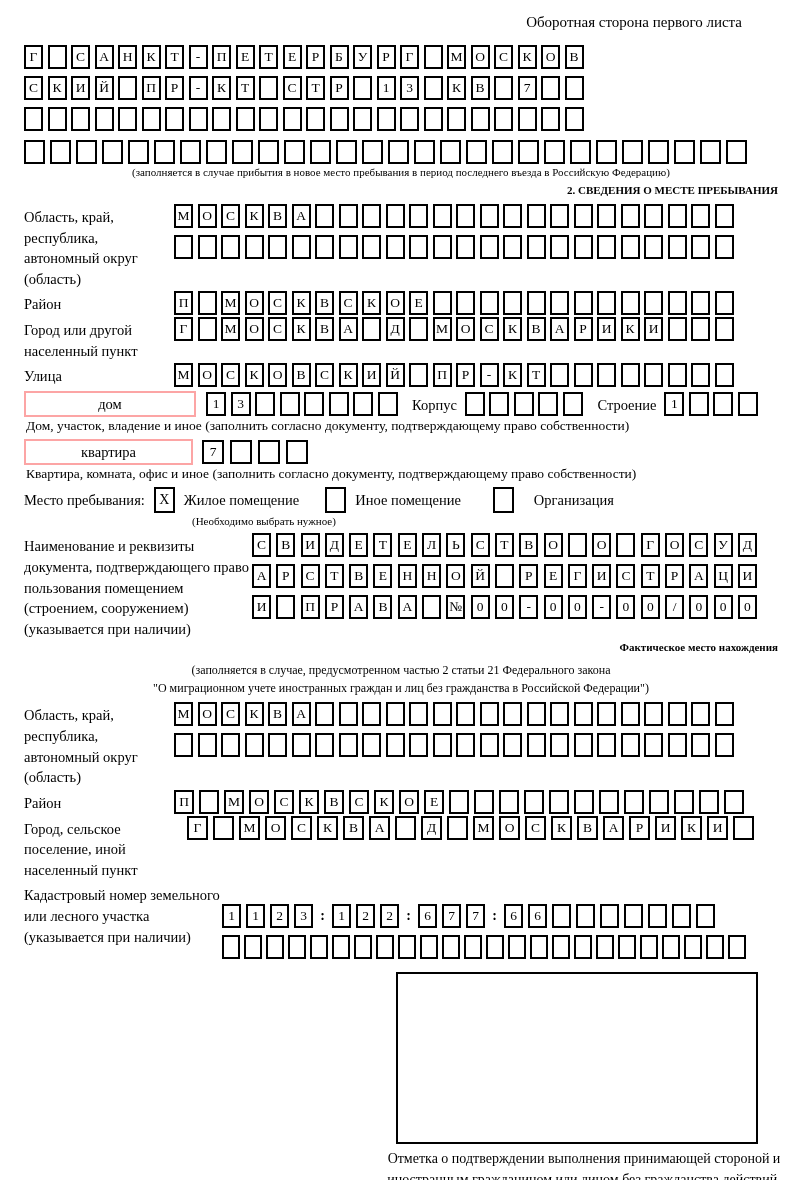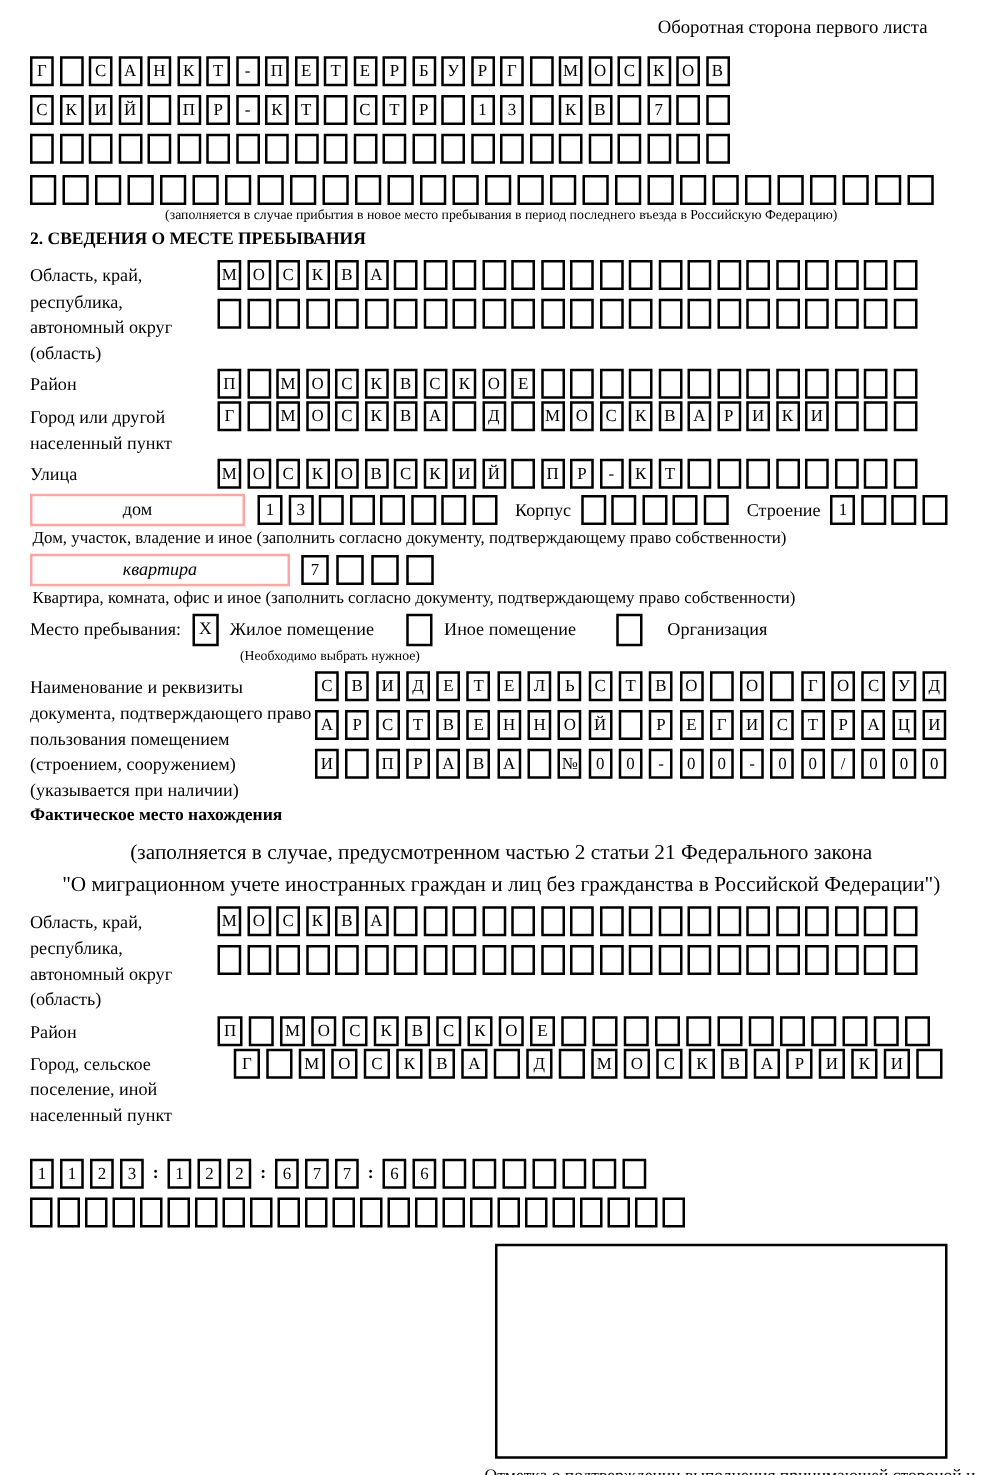--- a/index.html
+++ b/index.html
@@ -29,34 +29,34 @@
   .w21 .cell { width: 19px; margin-right: 5.3px; }
   .w23 .cell { width: 20px; margin-right: 5px; }
   .w22 .cell { width: 21px; margin-right: 5px; }
   .kad1 .cell { width: 19px; margin-right: 5px; }
   .kad2 .cell { width: 18px; margin-right: 4px; }
   .big .cell { width: 22px; margin-right: 6px; }
   .domc .cell { width: 20px; margin-right: 4.5px; }
 
   .note { font-size: 11px; text-align: center; margin: 2px 0 6px 0; }
   .note-left { font-size: 13.5px; text-align: left; margin: 1px 0 5px 2px; }
-  .sec-title { font-size: 14px; font-weight: bold; text-align: left; margin: 2px 0 8px 0; }
+  .sec-title { font-size: 11px; font-weight: bold; text-align: right; margin: 2px 0 8px 0; }
 
   .labelbox { border: 2px solid #fca5a5; height: 26px; display: inline-flex;
     justify-content: center; align-items: center; font-size: 14.5px; flex: none; }
   .dom-box { width: 172px; margin-right: 10px; }
-  .kv-box { width: 208px; margin-right: 9px; font-style: italic; }
+  .kv-box { width: 169px; margin-right: 9px; }
   .inline-lbl { font-size: 14.5px; padding: 3px 8px 0 10px; flex: none; }
 
   .mesto-row { display: flex; align-items: center; margin: 3px 0 1px 0; font-size: 14.5px; }
   .chk { width: 21px; height: 26px; border: 2px solid #000; display: inline-flex;
     justify-content: center; align-items: center; font-size: 14px; margin: 0 9px 0 12px; flex: none; }
   .chk.first { margin-left: 9px; }
 
-  .fact-note { font-size: 17px; text-align: center; line-height: 1.5; }
+  .fact-note { font-size: 12px; text-align: center; line-height: 1.5; }
   .stamp-box { width: 362px; height: 172px; border: 2px solid #000; margin-left: 372px; margin-top: 6px; }
   .stamp-note { width: 424px; margin-left: 348px; text-align: center;
     font-size: 14px; line-height: 1.5; margin-top: 4px; }
   .mt2 { margin-top: 2px; } .mt4 { margin-top: 4px; }
 </style>
 </head>
 <body>
 
 <div class="hdr-right">Оборотная сторона первого листа</div>
 
@@ -564,20 +564,21 @@
       <span class="cell">А</span>
       <span class="cell">Р</span>
       <span class="cell">И</span>
       <span class="cell">К</span>
       <span class="cell">И</span>
       <span class="cell"></span>
     </div>
 </div>
 
 <div class="frow mt2">
+  <div class="lbl lbl-w195">Кадастровый номер земельного или лесного участка (указывается при наличии)</div>
   <div class="rows-stack" style="padding-top:22px">
     <div class="cells kad1">
         <span class="cell">1</span>
         <span class="cell">1</span>
         <span class="cell">2</span>
         <span class="cell">3</span>
         <span class="colon">:</span>
         <span class="cell">1</span>
         <span class="cell">2</span>
         <span class="cell">2</span>

